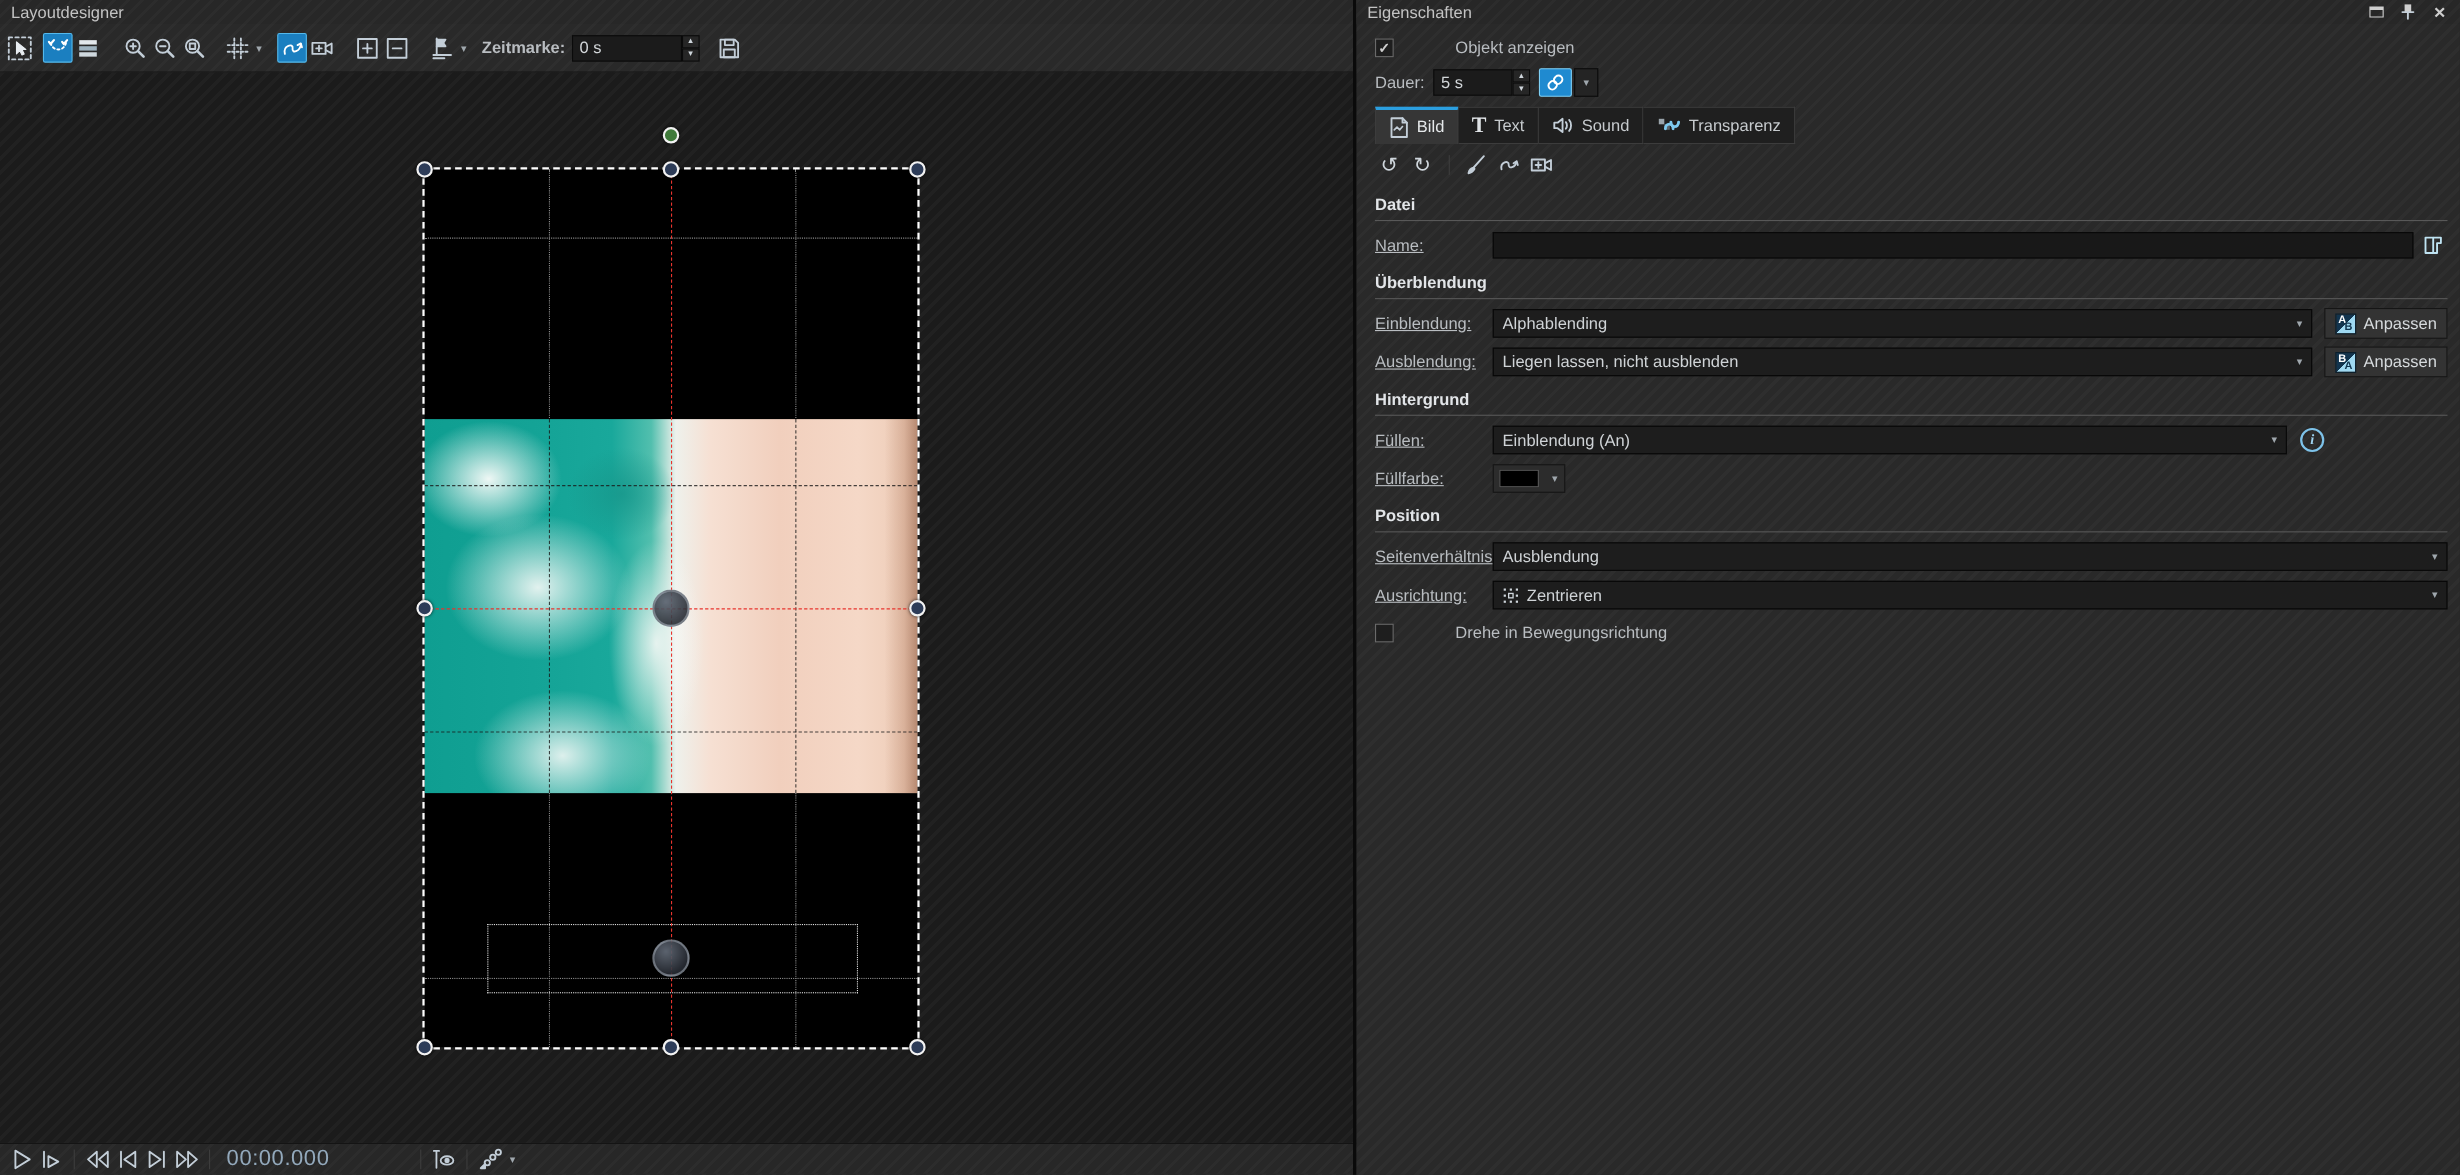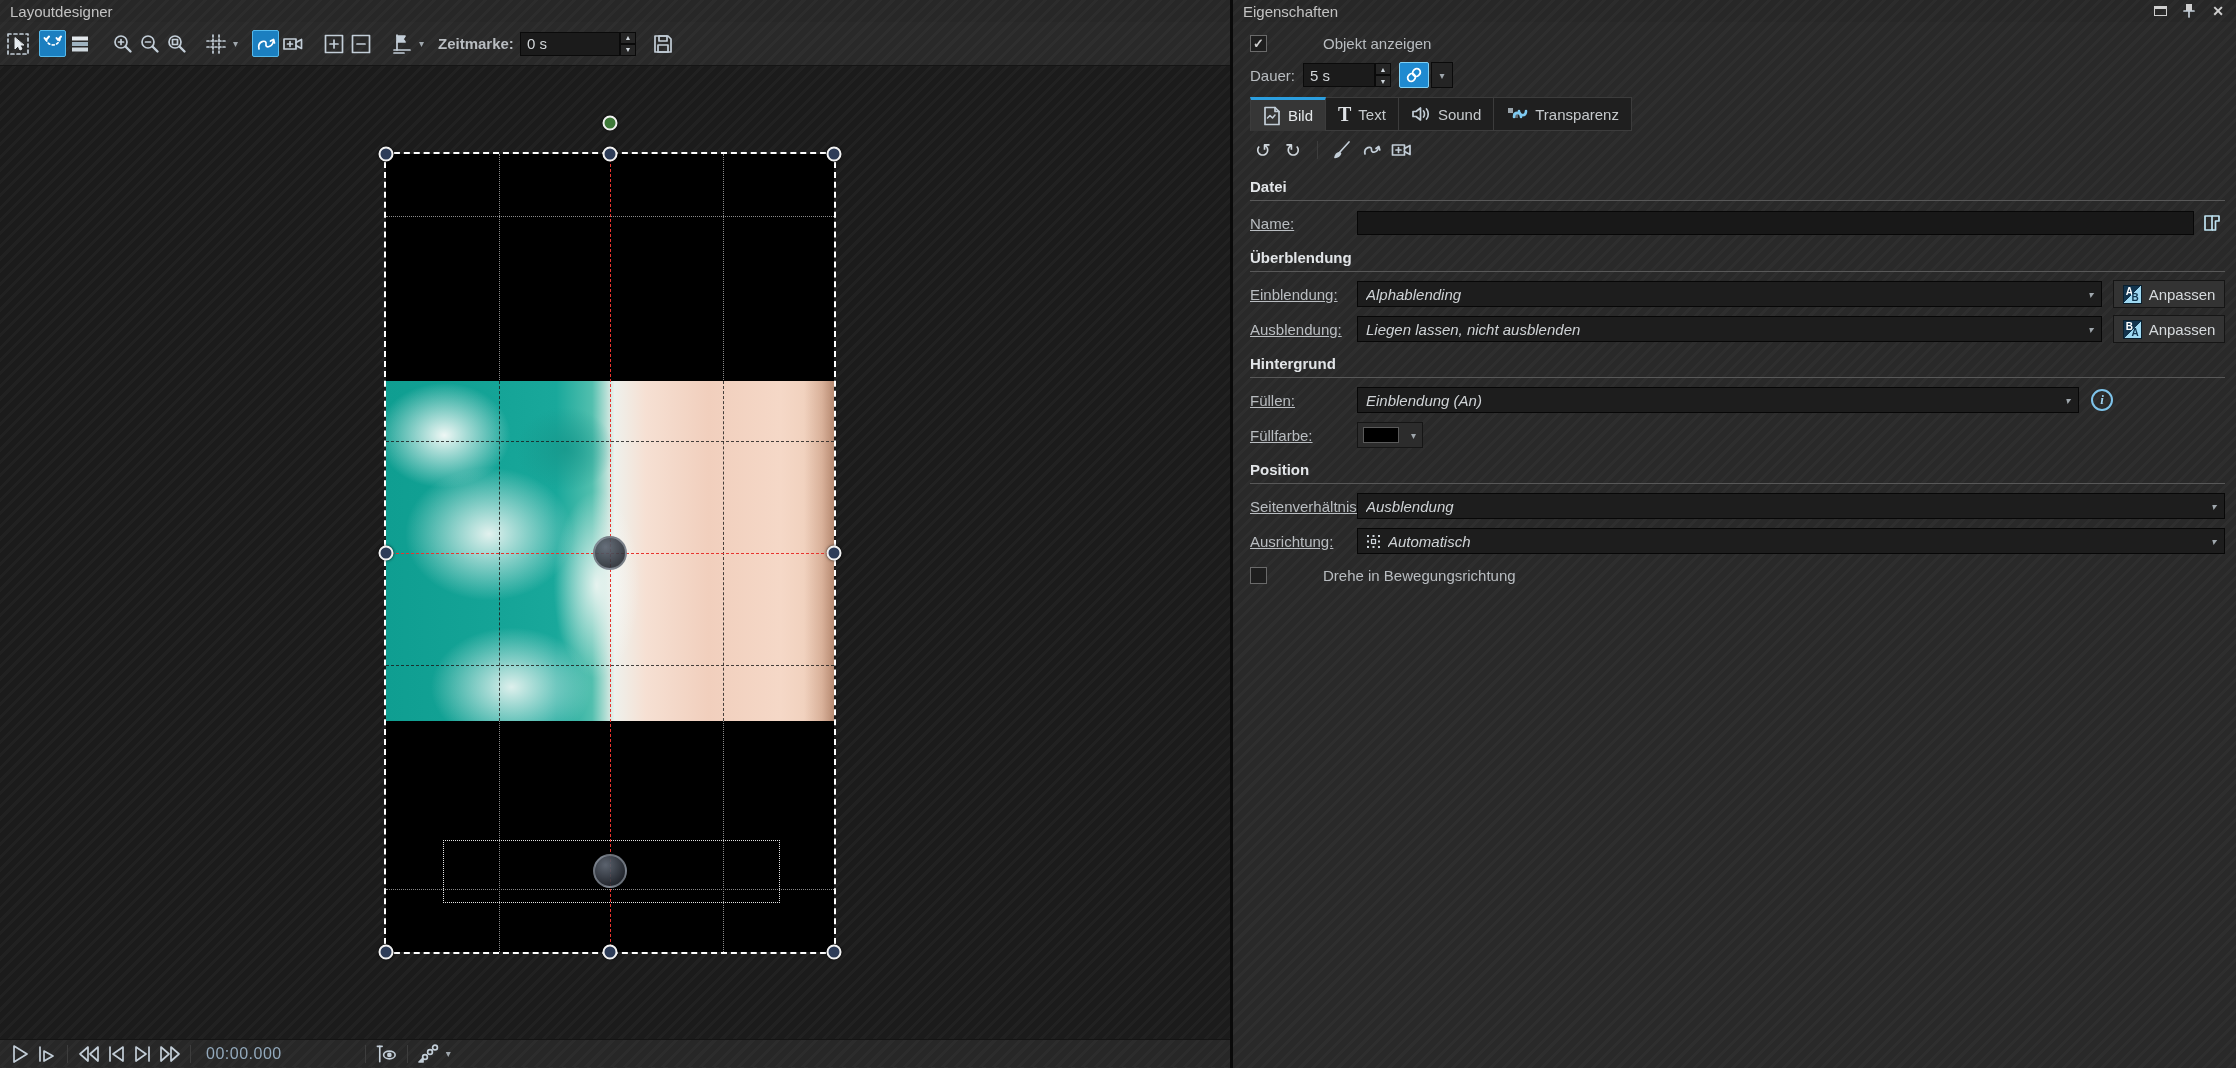--- a/index.html
+++ b/index.html
@@ -71,21 +71,21 @@
   .bighandle { position:absolute; width:34px; height:34px; border-radius:50%; z-index:7;
                transform:translate(-50%,-50%);
                background:radial-gradient(circle at 35% 30%, rgba(96,104,116,.95), rgba(40,44,52,.9) 72%);
                border:2px solid rgba(190,200,210,.45); }
 
   
   #transport { height:28px; display:flex; align-items:center; padding-left:6px;
                border-top:1px solid #141414;
                background:repeating-linear-gradient(135deg,#2c2c2c 0 3px,#272727 3px 9px); }
   .sep-v { width:1px; height:18px; background:#3d3d3d; margin:0 7px; }
-  .time-text { color:#93a9bc; font-size:16px; letter-spacing:.5px; margin:0 8px; }
+  .time-text { color:#93a9bc; font-size:20px; letter-spacing:.5px; margin:0 8px; }
 
   
   #props-content { padding:10px 11px 0 17px; }
   .chk-row { display:flex; align-items:center; height:22px; }
   .checkbox { width:17px; height:17px; background:#1e1e1e; border:1px solid #6a6a6a;
               display:flex; align-items:center; justify-content:center;
               color:#cdcdcd; font-size:13px; font-weight:bold; margin-right:9px; }
   .chk-label { color:#b9bdc1;margin-left:47px; }
   #duration-row { display:flex; align-items:center; margin-top:8px; height:26px; }
   #duration-row .lbl { color:#b9bdc1; margin-right:8px; }
@@ -106,21 +106,21 @@
 
   #quick-icons { display:flex; align-items:center; height:30px; margin-top:4px; gap:4px; }
   .qbtn { width:26px; height:26px; display:flex; align-items:center; justify-content:center; }
   .rot-glyph { font-size:19px; color:#cfd6dc; line-height:1; }
 
   .section-h { margin-top:13px; color:#e2e5e8; font-weight:bold;
                border-bottom:1px solid #585858; padding-bottom:5px; }
   .prow { display:flex; align-items:center; height:26px; margin-top:9px; }
   .prow .lbl { width:107px; flex:none; color:#b9bdc1;text-decoration:underline; }
   .dropdown { flex:1; height:26px; background:#1d1d1d; border:1px solid #070707;
-              display:flex; align-items:center; padding:0 8px; color:#cfd3d6;font-style:italic; }
+              display:flex; align-items:center; padding:0 8px; color:#cfd3d6; }
   .dropdown .dval { flex:1; white-space:nowrap; overflow:hidden; }
   .dd-caret { font-size:10px; color:#9fa7ad; margin-left:6px; }
   .txt-input { flex:1; height:24px; background:#181818; border:1px solid #070707;
                color:#d2d6d9; padding:0 6px; font-family:"Liberation Sans",sans-serif; font-size:15px; }
   .sq-btn { width:26px; height:26px; margin-left:5px; display:flex; align-items:center;
             justify-content:center; background:transparent; }
   .adjust-btn { width:112px; height:28px; margin-left:11px; flex:none;
                 background:#333333; border:1px solid #151515; display:flex;
                 align-items:center; justify-content:center; gap:7px; color:#d6dadd; }
   .ab-ic { position:relative; width:19px; height:19px; flex:none;
@@ -604,21 +604,21 @@
                 <rect x="12" y="1" width="2" height="2"></rect>
                 <rect x="1" y="6.5" width="2" height="2"></rect>
                 <rect x="5.5" y="5.5" width="4" height="4" fill="none" stroke="#cfd6dc" stroke-width="1.2"></rect>
                 <rect x="12" y="6.5" width="2" height="2"></rect>
                 <rect x="1" y="12" width="2" height="2"></rect>
                 <rect x="6.5" y="12" width="2" height="2"></rect>
                 <rect x="12" y="12" width="2" height="2"></rect>
               </g>
             </svg>
         </span>
-        <span class="dval">Automatisch</span>
+        <span class="dval">Zentrieren</span>
         <span class="dd-caret">▾</span>
       </div>
     </div>
     <div class="chk-row" style="margin-top:10px">
       <span class="checkbox"></span>
       <span class="chk-label">Drehe in Bewegungsrichtung</span>
     </div>
 
   </div>
 </div>

